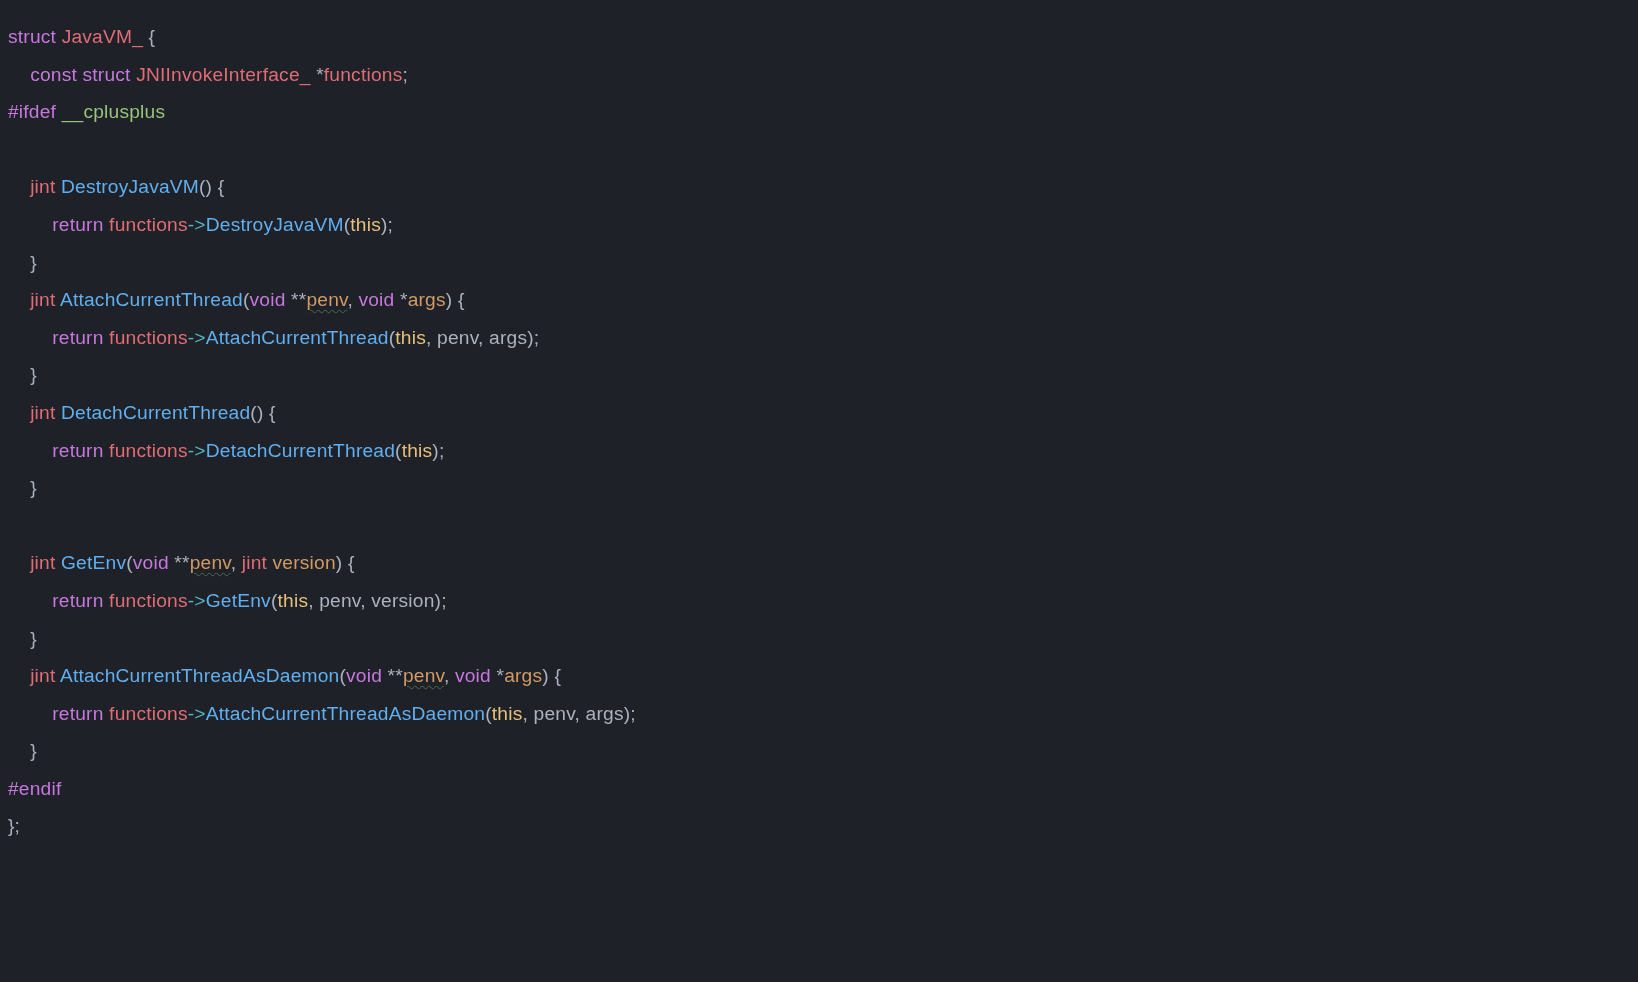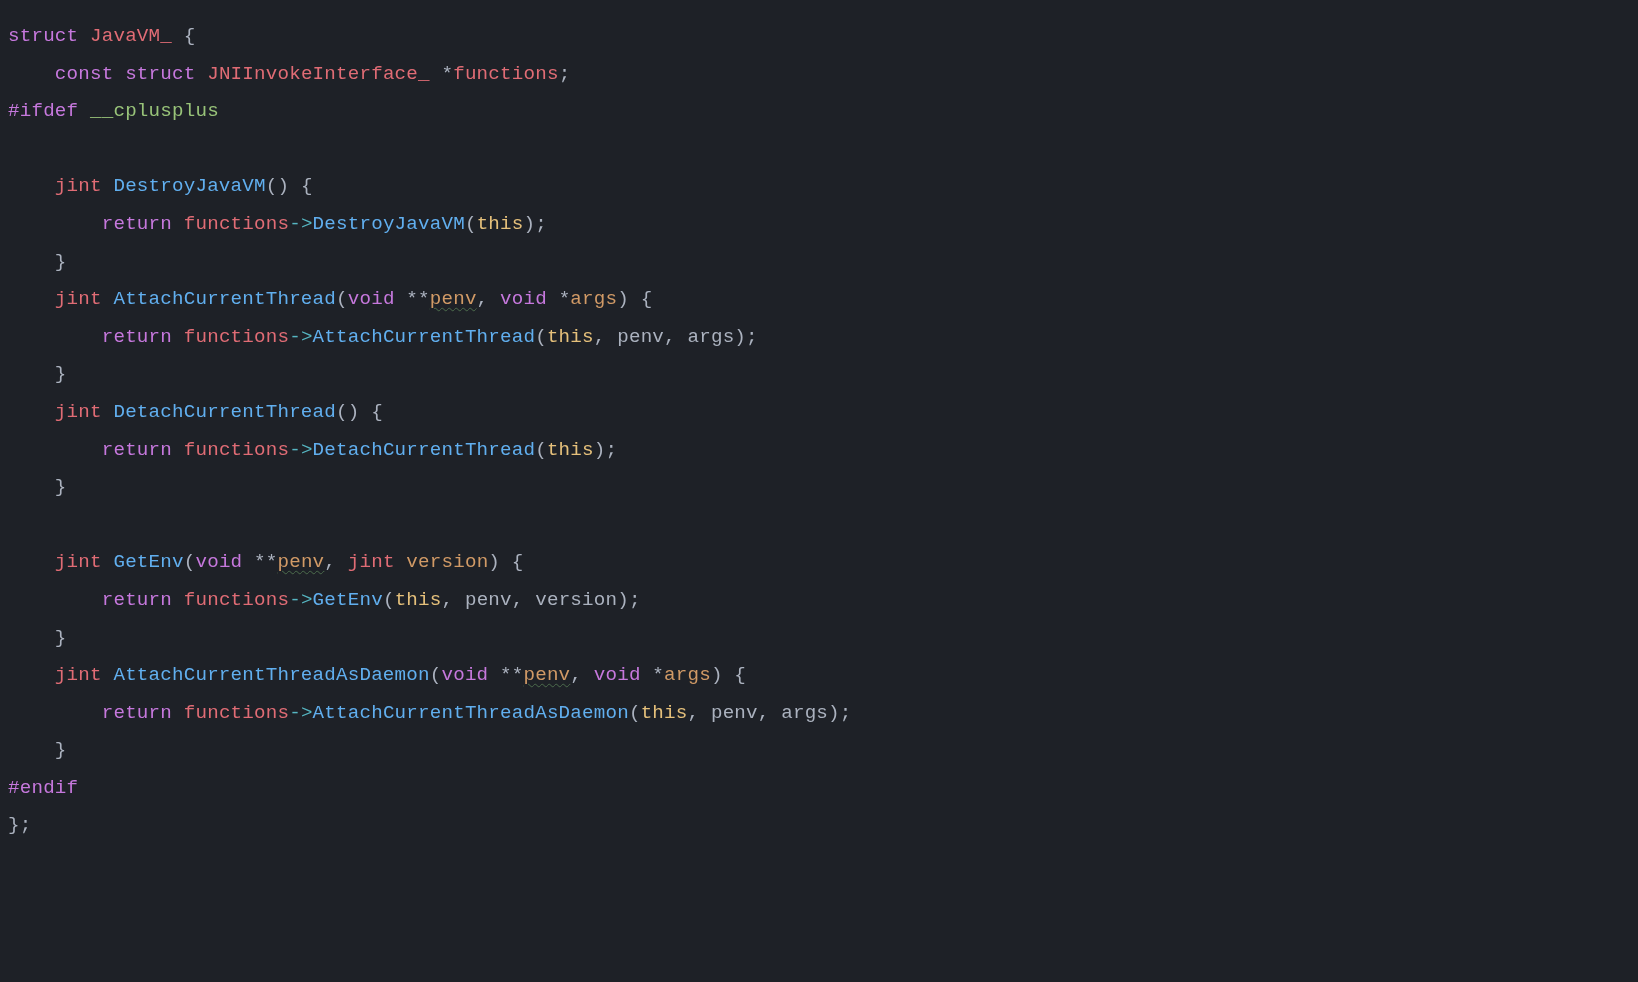--- a/index.html
+++ b/index.html
@@ -6,21 +6,21 @@
     margin: 0;
     padding: 0;
     width: 1638px;
     height: 982px;
     background: #1e2127;
     overflow: hidden;
   }
   pre.code {
     margin: 0;
     padding: 18px 8px 8px 8px;
-    font-family: Liberation Mono, monospace;
+    font-family: Liberation Sans, sans-serif;
     font-size: 19.2px;
     line-height: 37.6px;
     color: #abb2bf;
     white-space: pre;
     letter-spacing: 0.2px;
   }
   .kw    { color: #c678dd; } 
   .ident { color: #e06c75; } 
   .pp    { color: #c678dd; } 
   .ppid  { color: #98c379; } 

